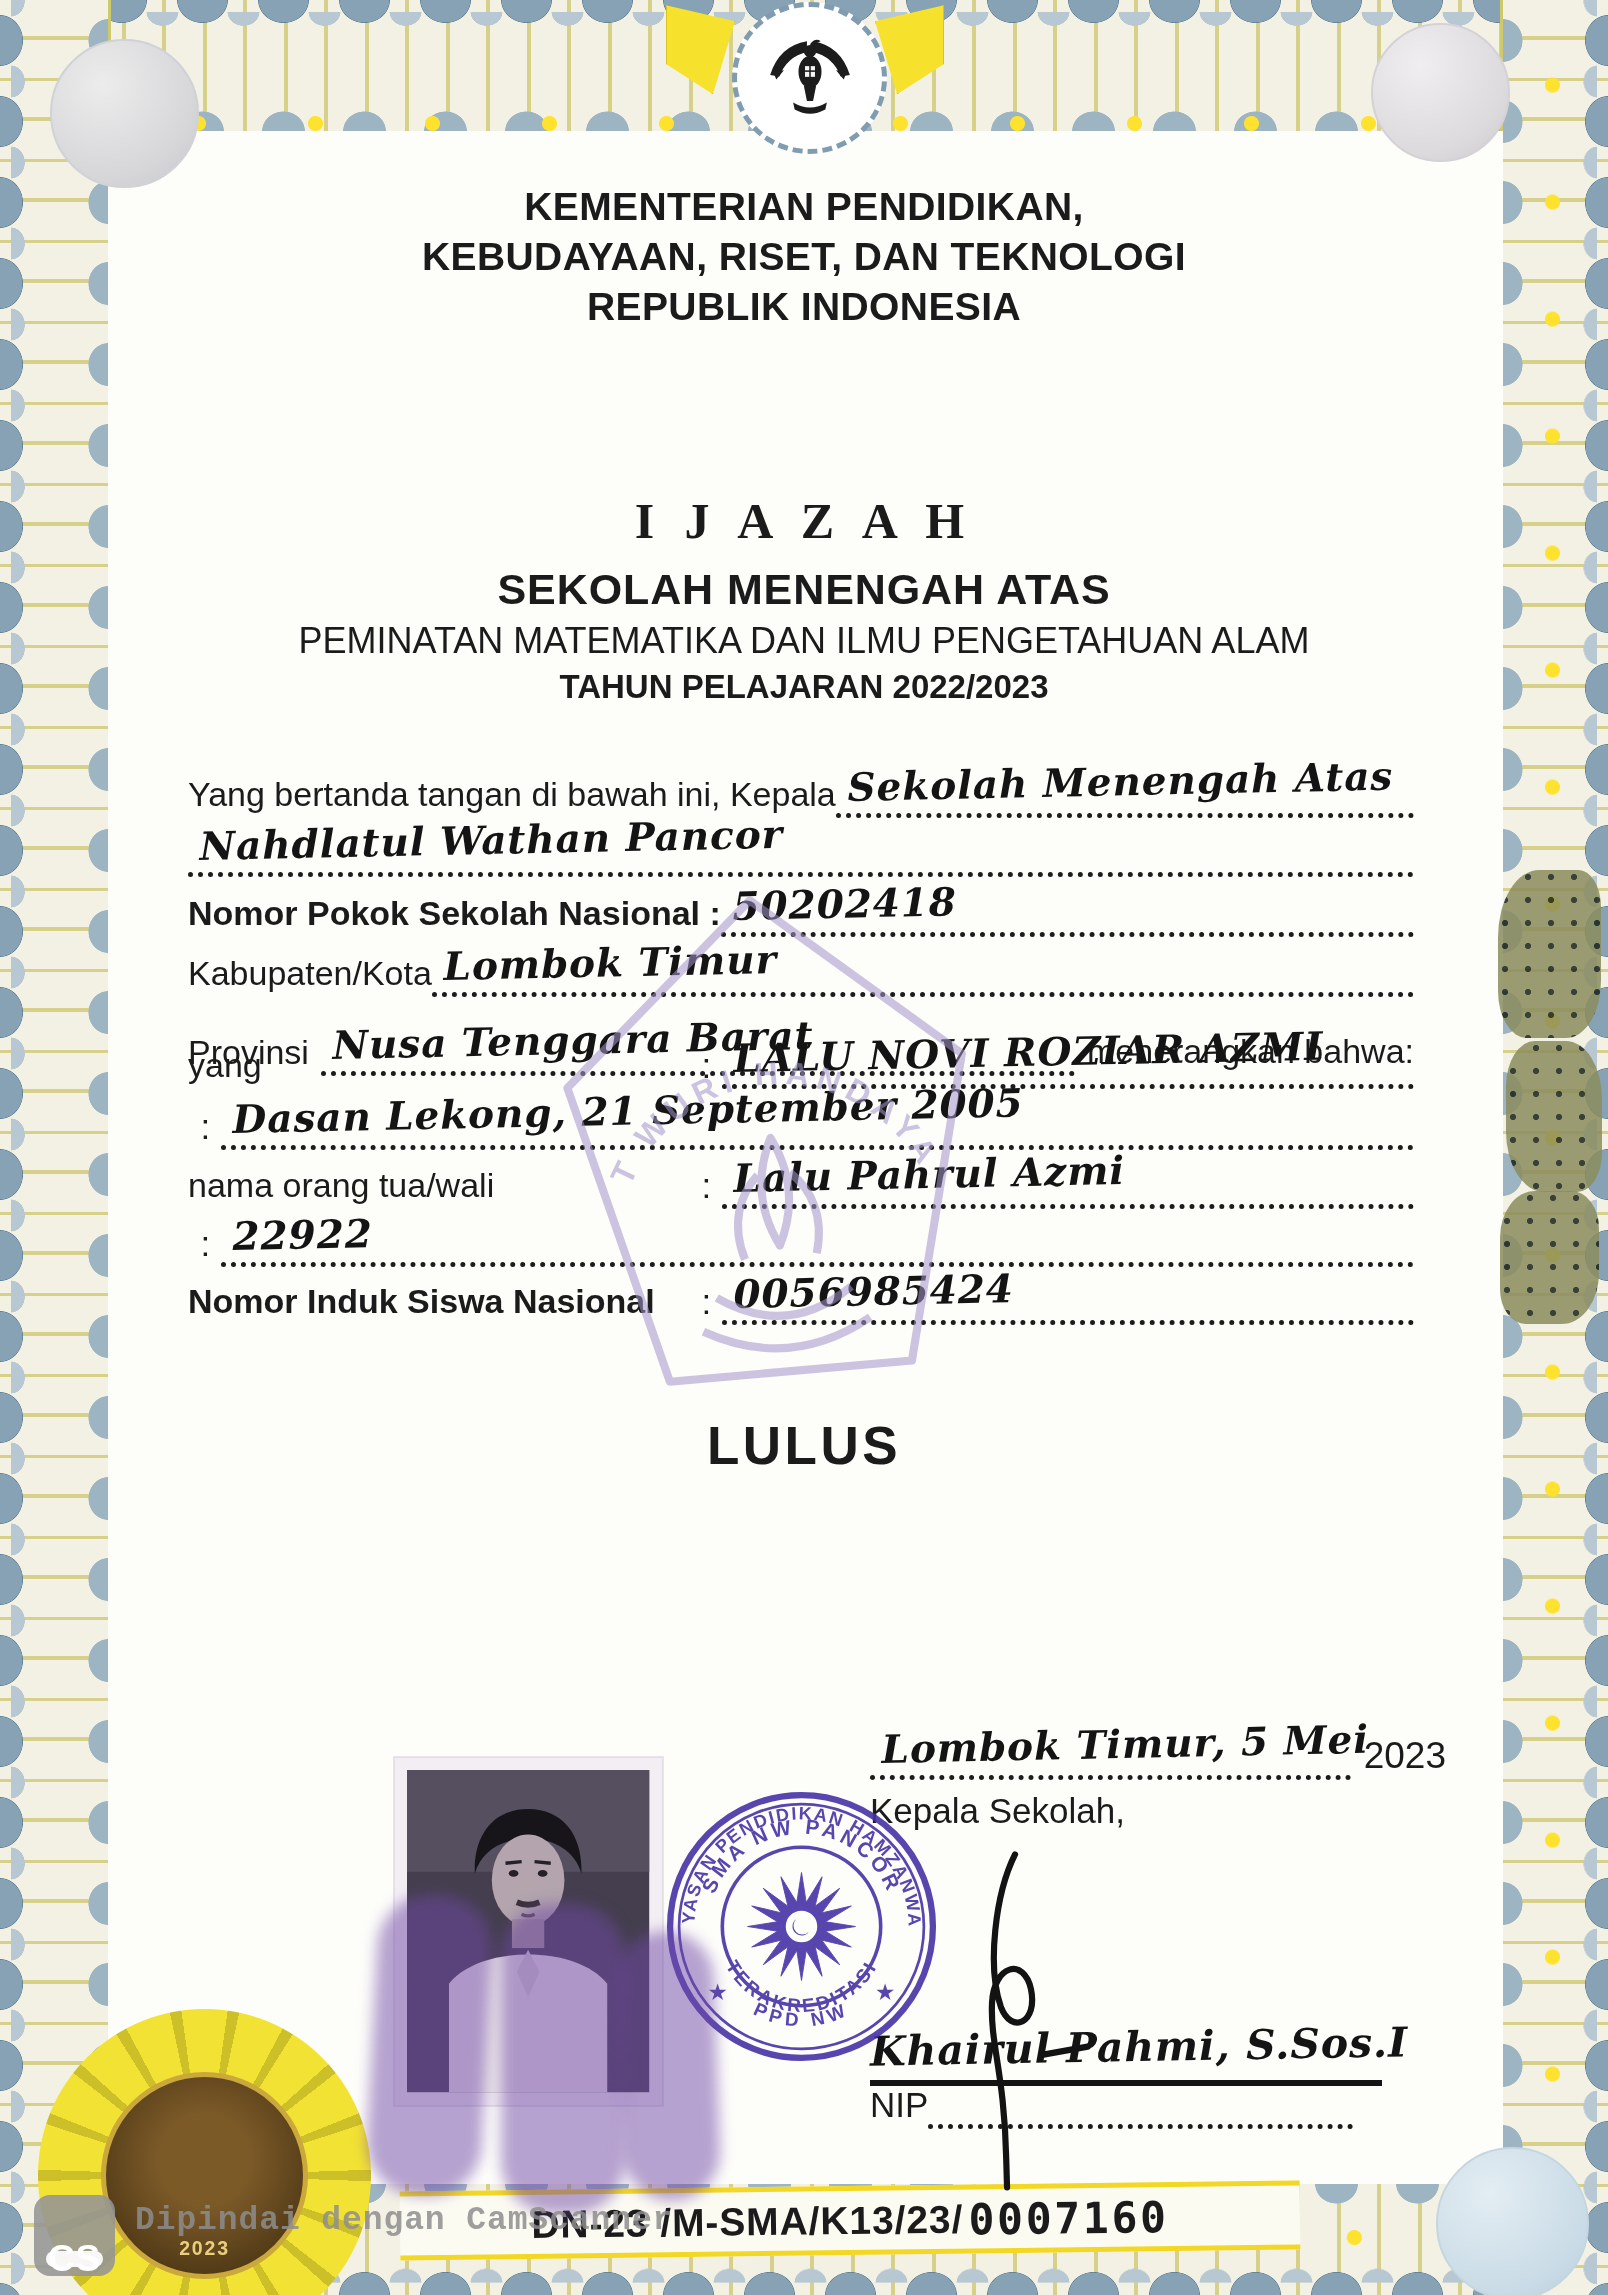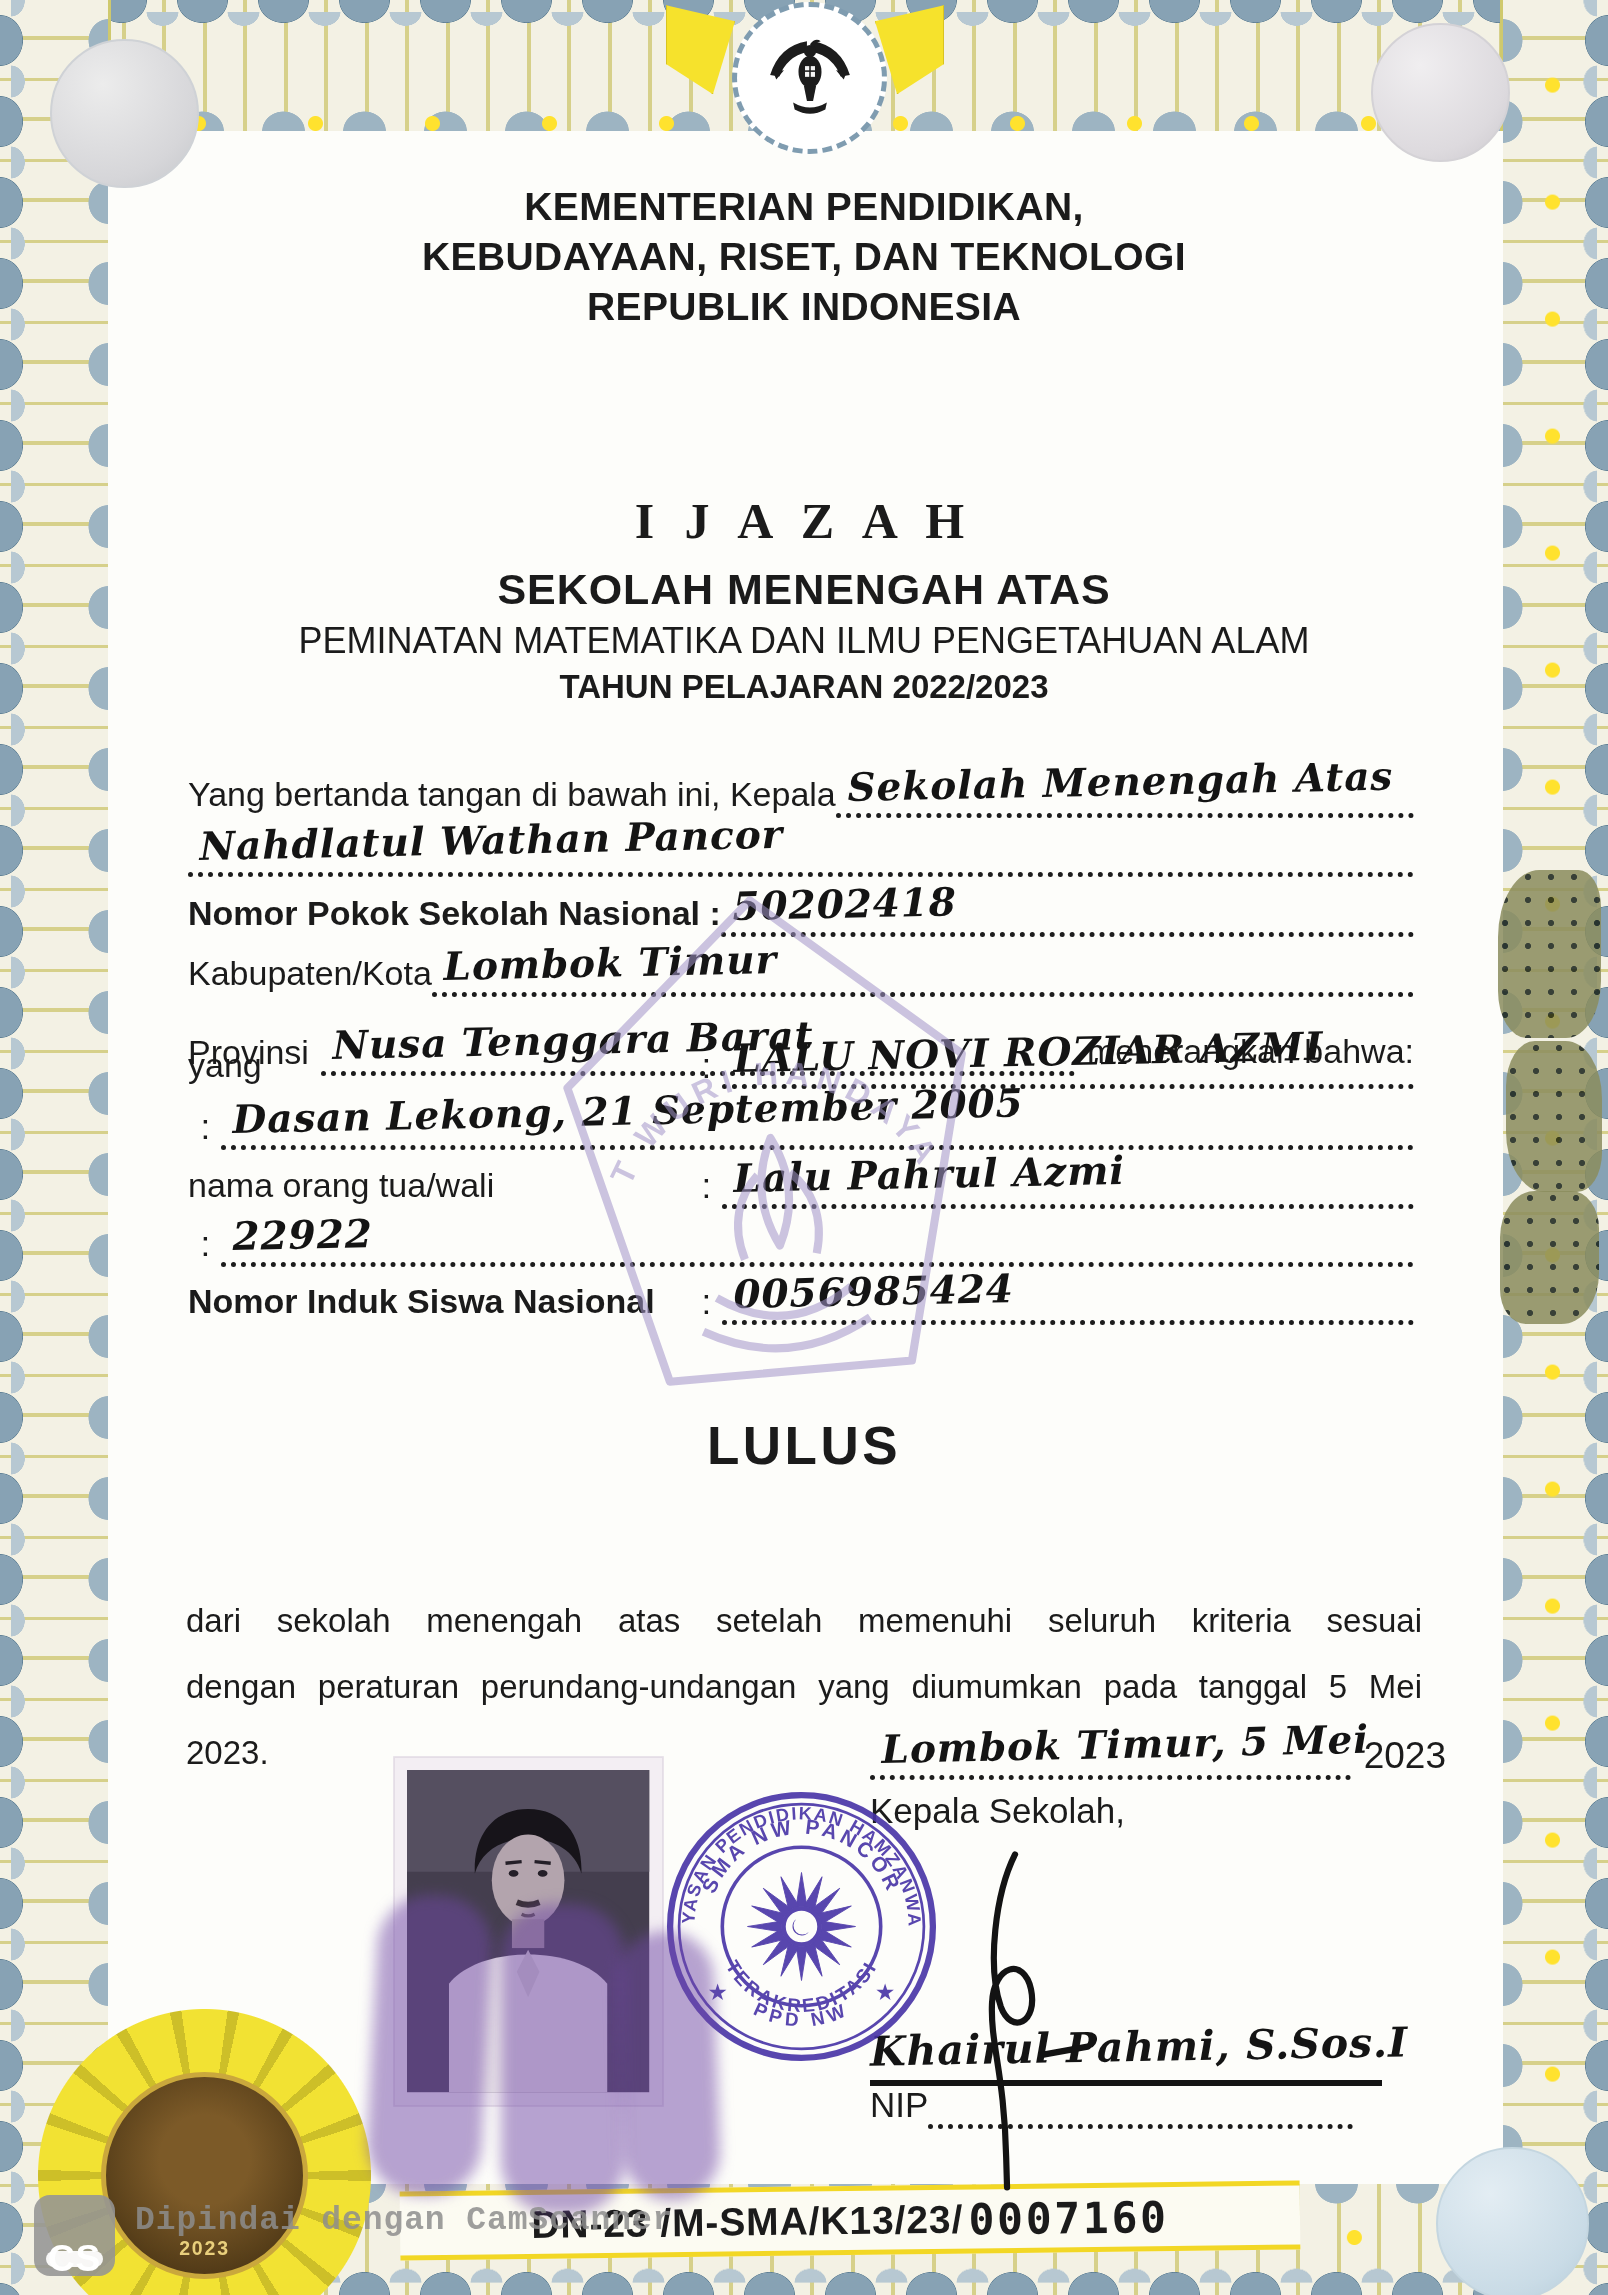--- a/index.html
+++ b/index.html
@@ -271,21 +271,20 @@
   </div>
   <div class="frow" style="top:1270px;height:55px;">
     <span class="lbl b" style="width:501px;">Nomor Induk Siswa Nasional</span>
     <span class="colon">:</span>
     <span class="dotline">
       <span class="hand">0056985424</span>
     </span>
   </div>
 
   <div class="center-line lulus">LULUS</div>
-  <p class="paragraph">dari sekolah menengah atas setelah memenuhi seluruh kriteria sesuai dengan peraturan perundang-undangan yang diumumkan pada tanggal 5 Mei 2023.</p>
 
   <svg class="tutwuri" width="425" height="540" viewBox="0 0 470 600">
     <g fill="none" stroke="#a395c9" stroke-width="9" stroke-linejoin="round">
       <path d="M235,35 L455,225 L370,560 L100,560 L15,225 Z"></path>
       <path d="M235,300 C215,340 215,380 235,420 C255,380 255,340 235,300 Z"></path>
       <path d="M195,432 C183,392 195,360 217,340"></path>
       <path d="M275,432 C287,392 275,360 253,340"></path>
       <path d="M160,472 Q235,524 310,472"></path>
       <path d="M142,508 Q235,560 328,508"></path>
     </g>

